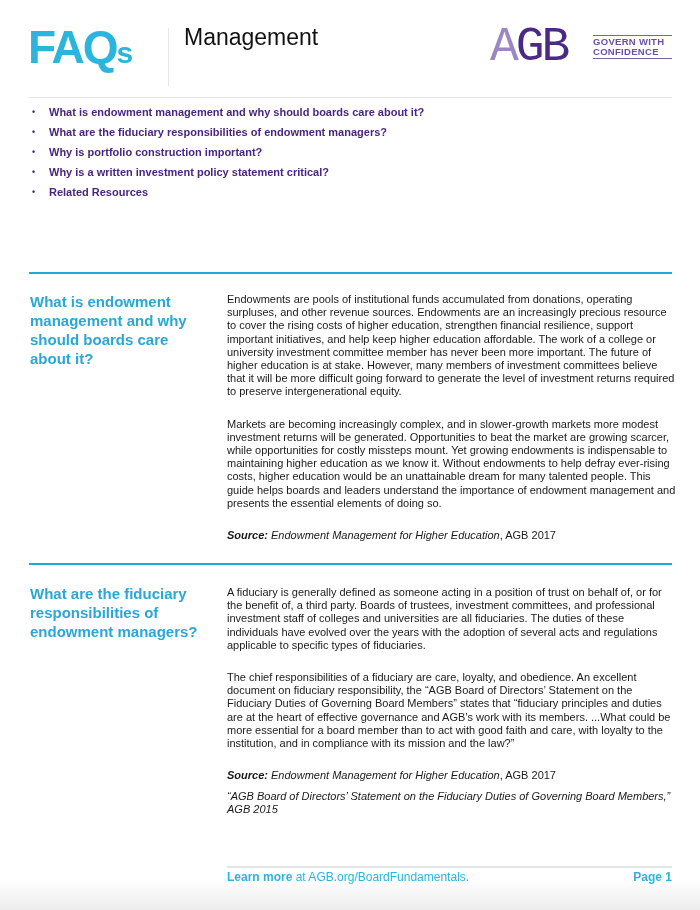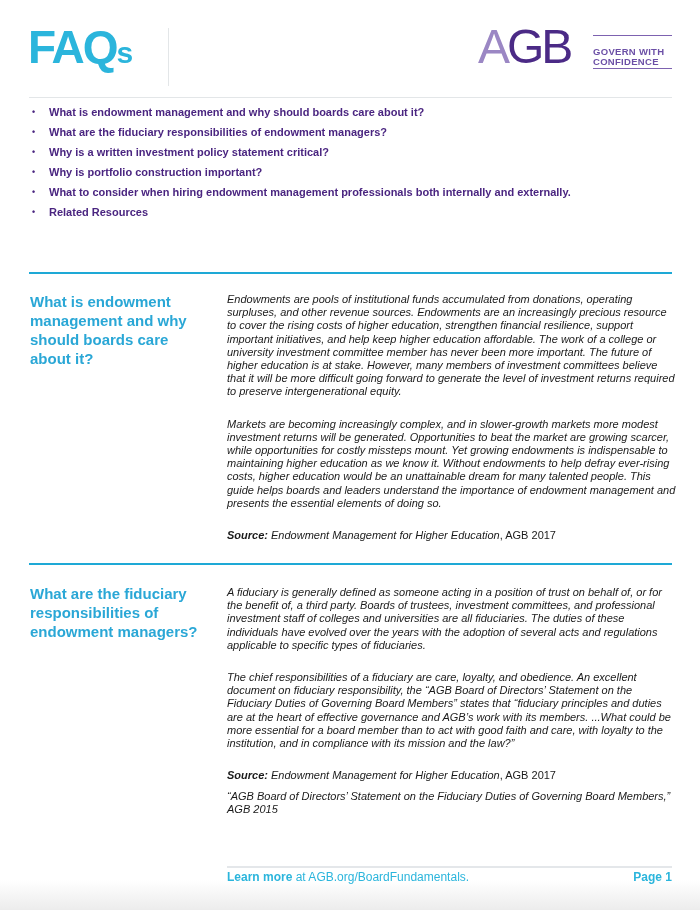--- a/index.html
+++ b/index.html
@@ -6,71 +6,71 @@
   html, body { width: 700px; height: 910px; background: #ffffff; overflow: hidden; }
   body { font-family: "Liberation Sans", sans-serif; color: #1a1a1a; position: relative; }
 
   .header { position: absolute; top: 0; left: 0; width: 700px; height: 90px; }
   .faqs { position: absolute; left: 28px; top: 24px; font-family: "Liberation Sans", sans-serif; font-weight: bold; font-size: 46px; color: #2bb5dc; letter-spacing: -2px; line-height: 1; }
   .faqs .small-s { font-size: 30px; letter-spacing: 0; }
   .header-divider { position: absolute; left: 168px; top: 28px; width: 1px; height: 58px; background: #e3e6e8; }
   .doc-title { position: absolute; left: 184px; top: 26px; font-size: 23px; line-height: 23px; color: #111; font-family: "Liberation Sans", sans-serif; }
 
   .agb-logo { position: absolute; left: 478px; top: 25px; height: 44px; }
-  .agb-letters { position: absolute; left: 0; top: 0; font-family: Liberation Sans, sans-serif; font-size: 48px; line-height: 44px; letter-spacing: -3px; }
+  .agb-letters { position: absolute; left: 12px; top: 0; font-family: Liberation Mono, monospace; font-size: 48px; line-height: 44px; letter-spacing: -3px; }
   .agb-letters .a { color: #9b87c4; }
   .agb-letters .gb { color: #4b2a86; }
-  .agb-tagline { position: absolute; left: 115px; top: 10px; width: 79px; border-top: 1px solid #7d62b0; border-bottom: 1px solid #7d62b0; padding: 11px 0 1px 0; font-size: 9.5px; line-height: 10px; color: #6b4fa6; font-weight: bold; letter-spacing: 0.3px; }
+  .agb-tagline { position: absolute; left: 115px; top: 10px; width: 79px; border-top: 1px solid #7d62b0; border-bottom: 1px solid #7d62b0; padding: 1px 0 1px 0; font-size: 9.5px; line-height: 10px; color: #6b4fa6; font-weight: bold; letter-spacing: 0.3px; }
 
   .top-rule { position: absolute; left: 29px; top: 97px; width: 643px; height: 1px; background: #e3e6e8; }
 
   .toc { position: absolute; left: 30px; top: 105px; list-style: none; }
   .toc li { position: relative; padding-left: 19px; height: 20px; font-size: 11px; line-height: 14px; font-weight: bold; color: #4a2580; }
   .toc li::before { content: "•"; position: absolute; left: 2px; top: 0; color: #4a2580; font-size: 9px; }
 
   .cyan-rule { position: absolute; left: 29px; width: 643px; height: 2px; background: #1ea9d6; }
 
   .section-heading { position: absolute; left: 30px; width: 175px; font-size: 15px; line-height: 19px; color: #2aa7d6; }
   .section-body { position: absolute; left: 227px; width: 450px; font-size: 11px; line-height: 13.2px; color: #1a1a1a; }
-  .section-body p { margin-bottom: 19px; font-style: italic; }
+  .section-body p { margin-bottom: 19px; }
   .source { font-size: 11px; line-height: 13px; }
   .source b { font-weight: bold; font-style: italic; }
   .source i { font-style: italic; }
 
   .footer-fade { position: absolute; left: 0; top: 880px; width: 700px; height: 30px; background: linear-gradient(#ffffff, #ececec); }
   .footer-rule { position: absolute; left: 227px; top: 866px; width: 445px; height: 2px; background: #e4e7ea; }
   .footer-learn { position: absolute; left: 227px; top: 870px; font-size: 12px; line-height: 14px; color: #2bb5dc; }
   .footer-learn b { font-weight: bold; }
   .footer-page { position: absolute; right: 28px; top: 870px; font-size: 12px; font-weight: bold; line-height: 14px; color: #2bb5dc; text-align: right; }
 </style>
 </head>
 <body>
 
 <div class="header">
   <div class="faqs"><span>FAQ</span><span class="small-s">s</span></div>
   <div class="header-divider"></div>
   <div class="doc-title">
+    <div>Management</div>
   </div>
   <div class="agb-logo">
     <div class="agb-letters"><span class="a">A</span><span class="gb">GB</span></div>
     <div class="agb-tagline">
       <div>GOVERN WITH</div>
       <div>CONFIDENCE</div>
     </div>
   </div>
 </div>
 
 <div class="top-rule"></div>
 
 <ul class="toc">
   <li>What is endowment management and why should boards care about it?</li>
   <li>What are the fiduciary responsibilities of endowment managers?</li>
+  <li>Why is portfolio construction important?</li>
   <li>Why is a written investment policy statement critical?</li>
-  <li>Why is portfolio construction important?</li>
-  <li>What to consider when hiring endowment management professionals both internally and externally.</li>
   <li>Related Resources</li>
 </ul>
 
 <div class="cyan-rule" style="top:272px;"></div>
 
 <h2 class="section-heading" style="top:292px;">What is endowment management and why should boards care about it?</h2>
 <div class="section-body" style="top:293px;">
   <p>Endowments are pools of institutional funds accumulated from donations, operating surpluses, and other revenue sources. Endowments are an increasingly precious resource to cover the rising costs of higher education, strengthen financial resilience, support important initiatives, and help keep higher education affordable. The work of a college or university investment committee member has never been more important. The future of higher education is at stake. However, many members of investment committees believe that it will be more difficult going forward to generate the level of investment returns required to preserve intergenerational equity.</p>
   <p>Markets are becoming increasingly complex, and in slower-growth markets more modest investment returns will be generated. Opportunities to beat the market are growing scarcer, while opportunities for costly missteps mount. Yet growing endowments is indispensable to maintaining higher education as we know it. Without endowments to help defray ever-rising costs, higher education would be an unattainable dream for many talented people. This guide helps boards and leaders understand the importance of endowment management and presents the essential elements of doing so.</p>
   <div class="source" style="margin-top:6px;"><b>Source:</b> <i>Endowment Management for Higher Education</i><span>, AGB 2017</span></div>

